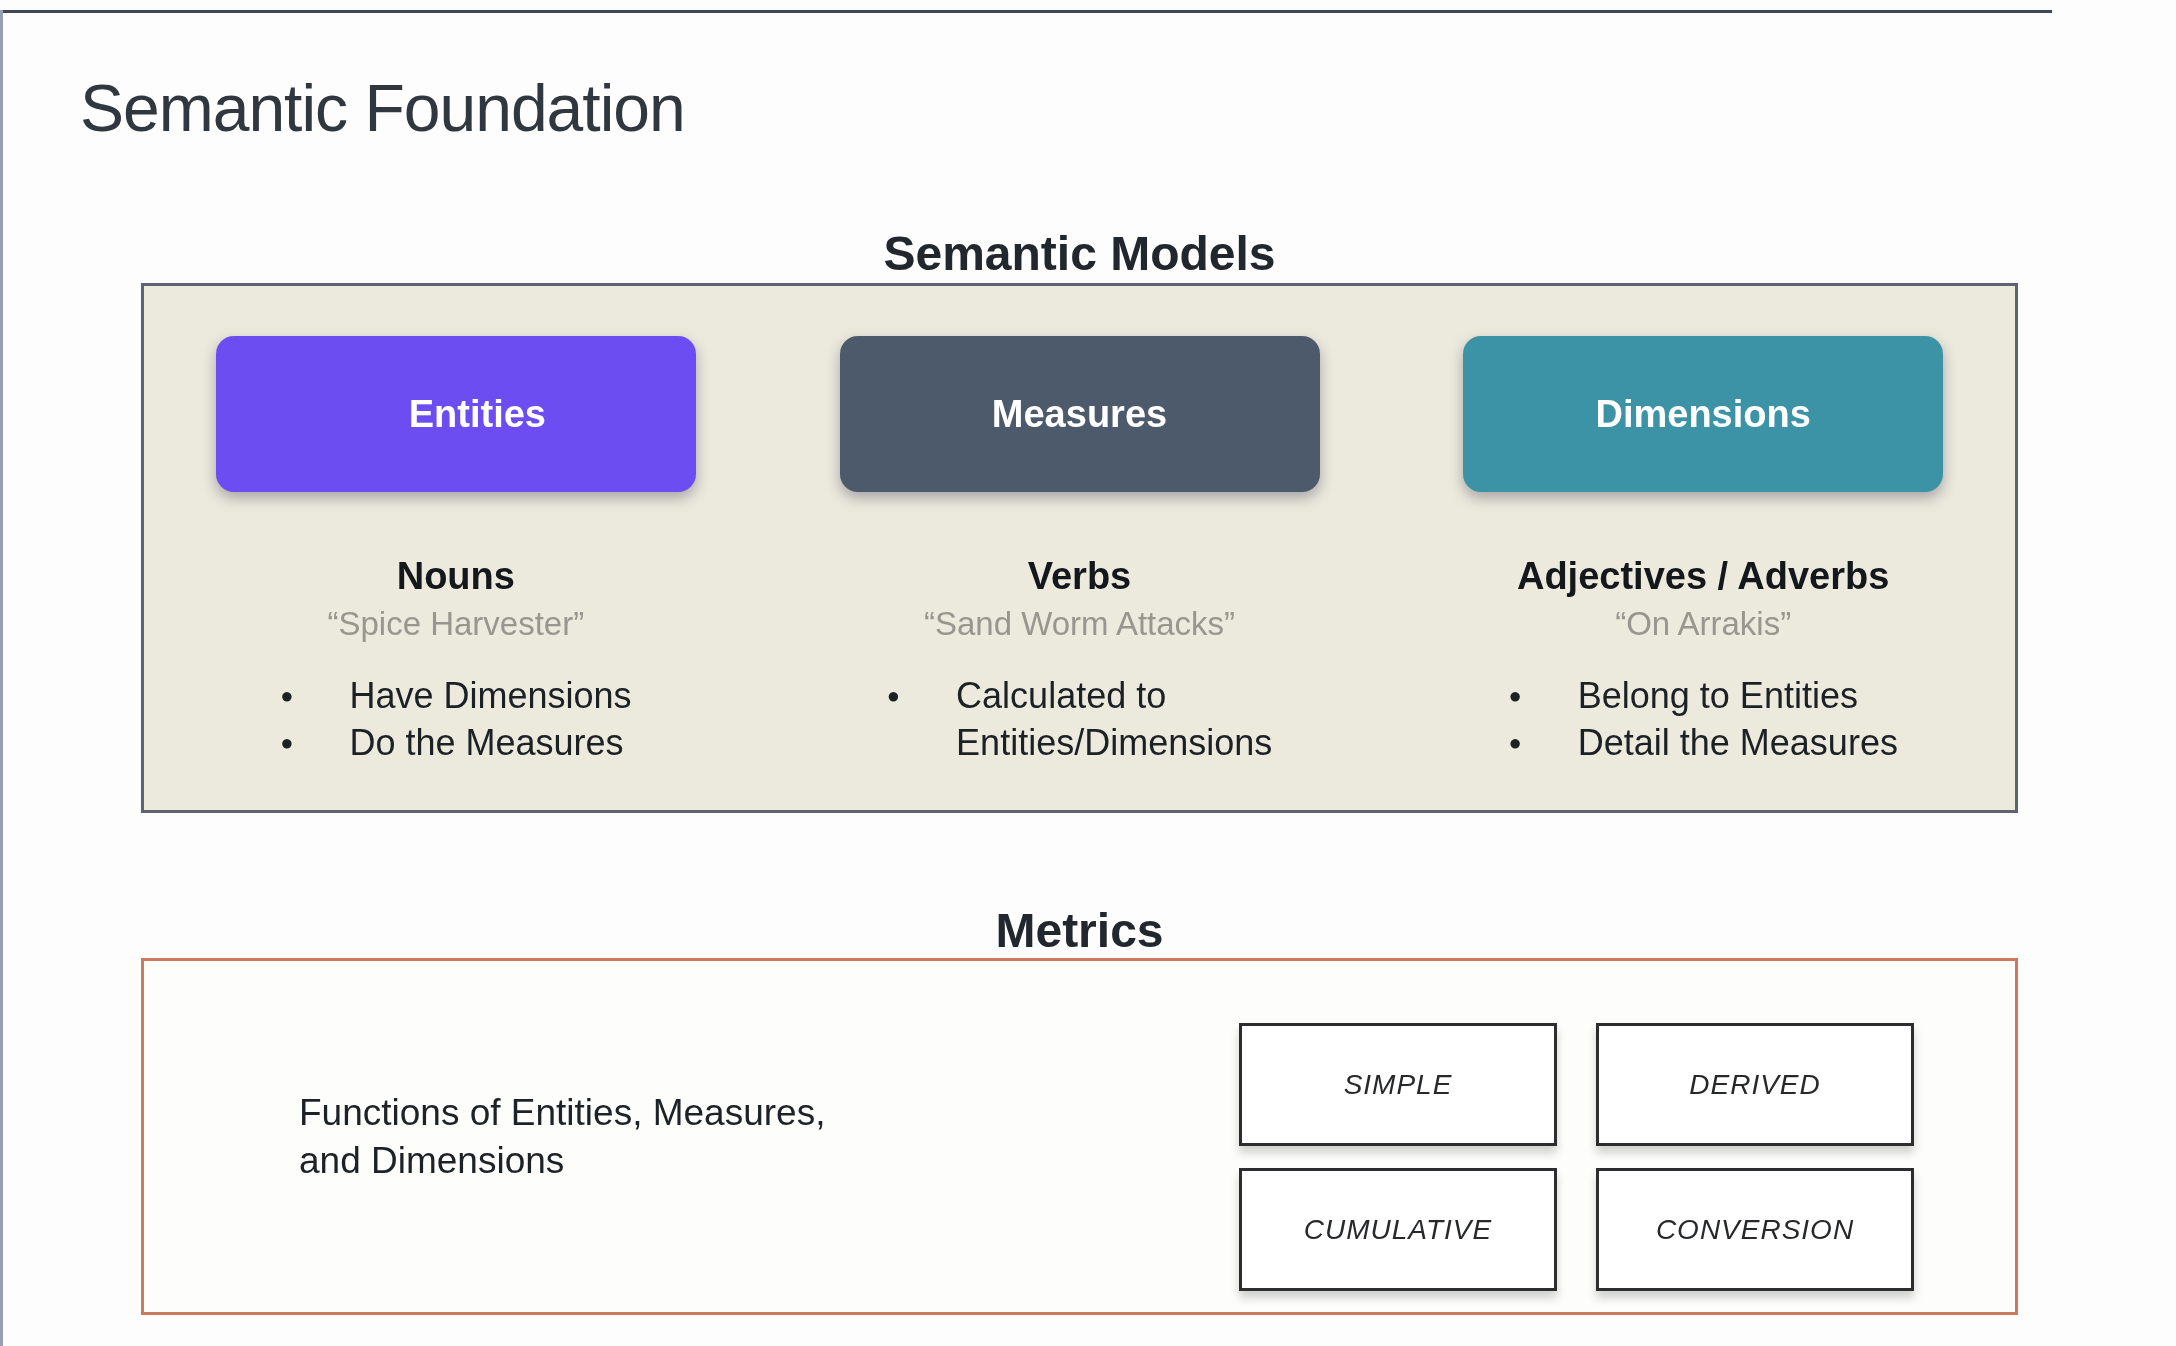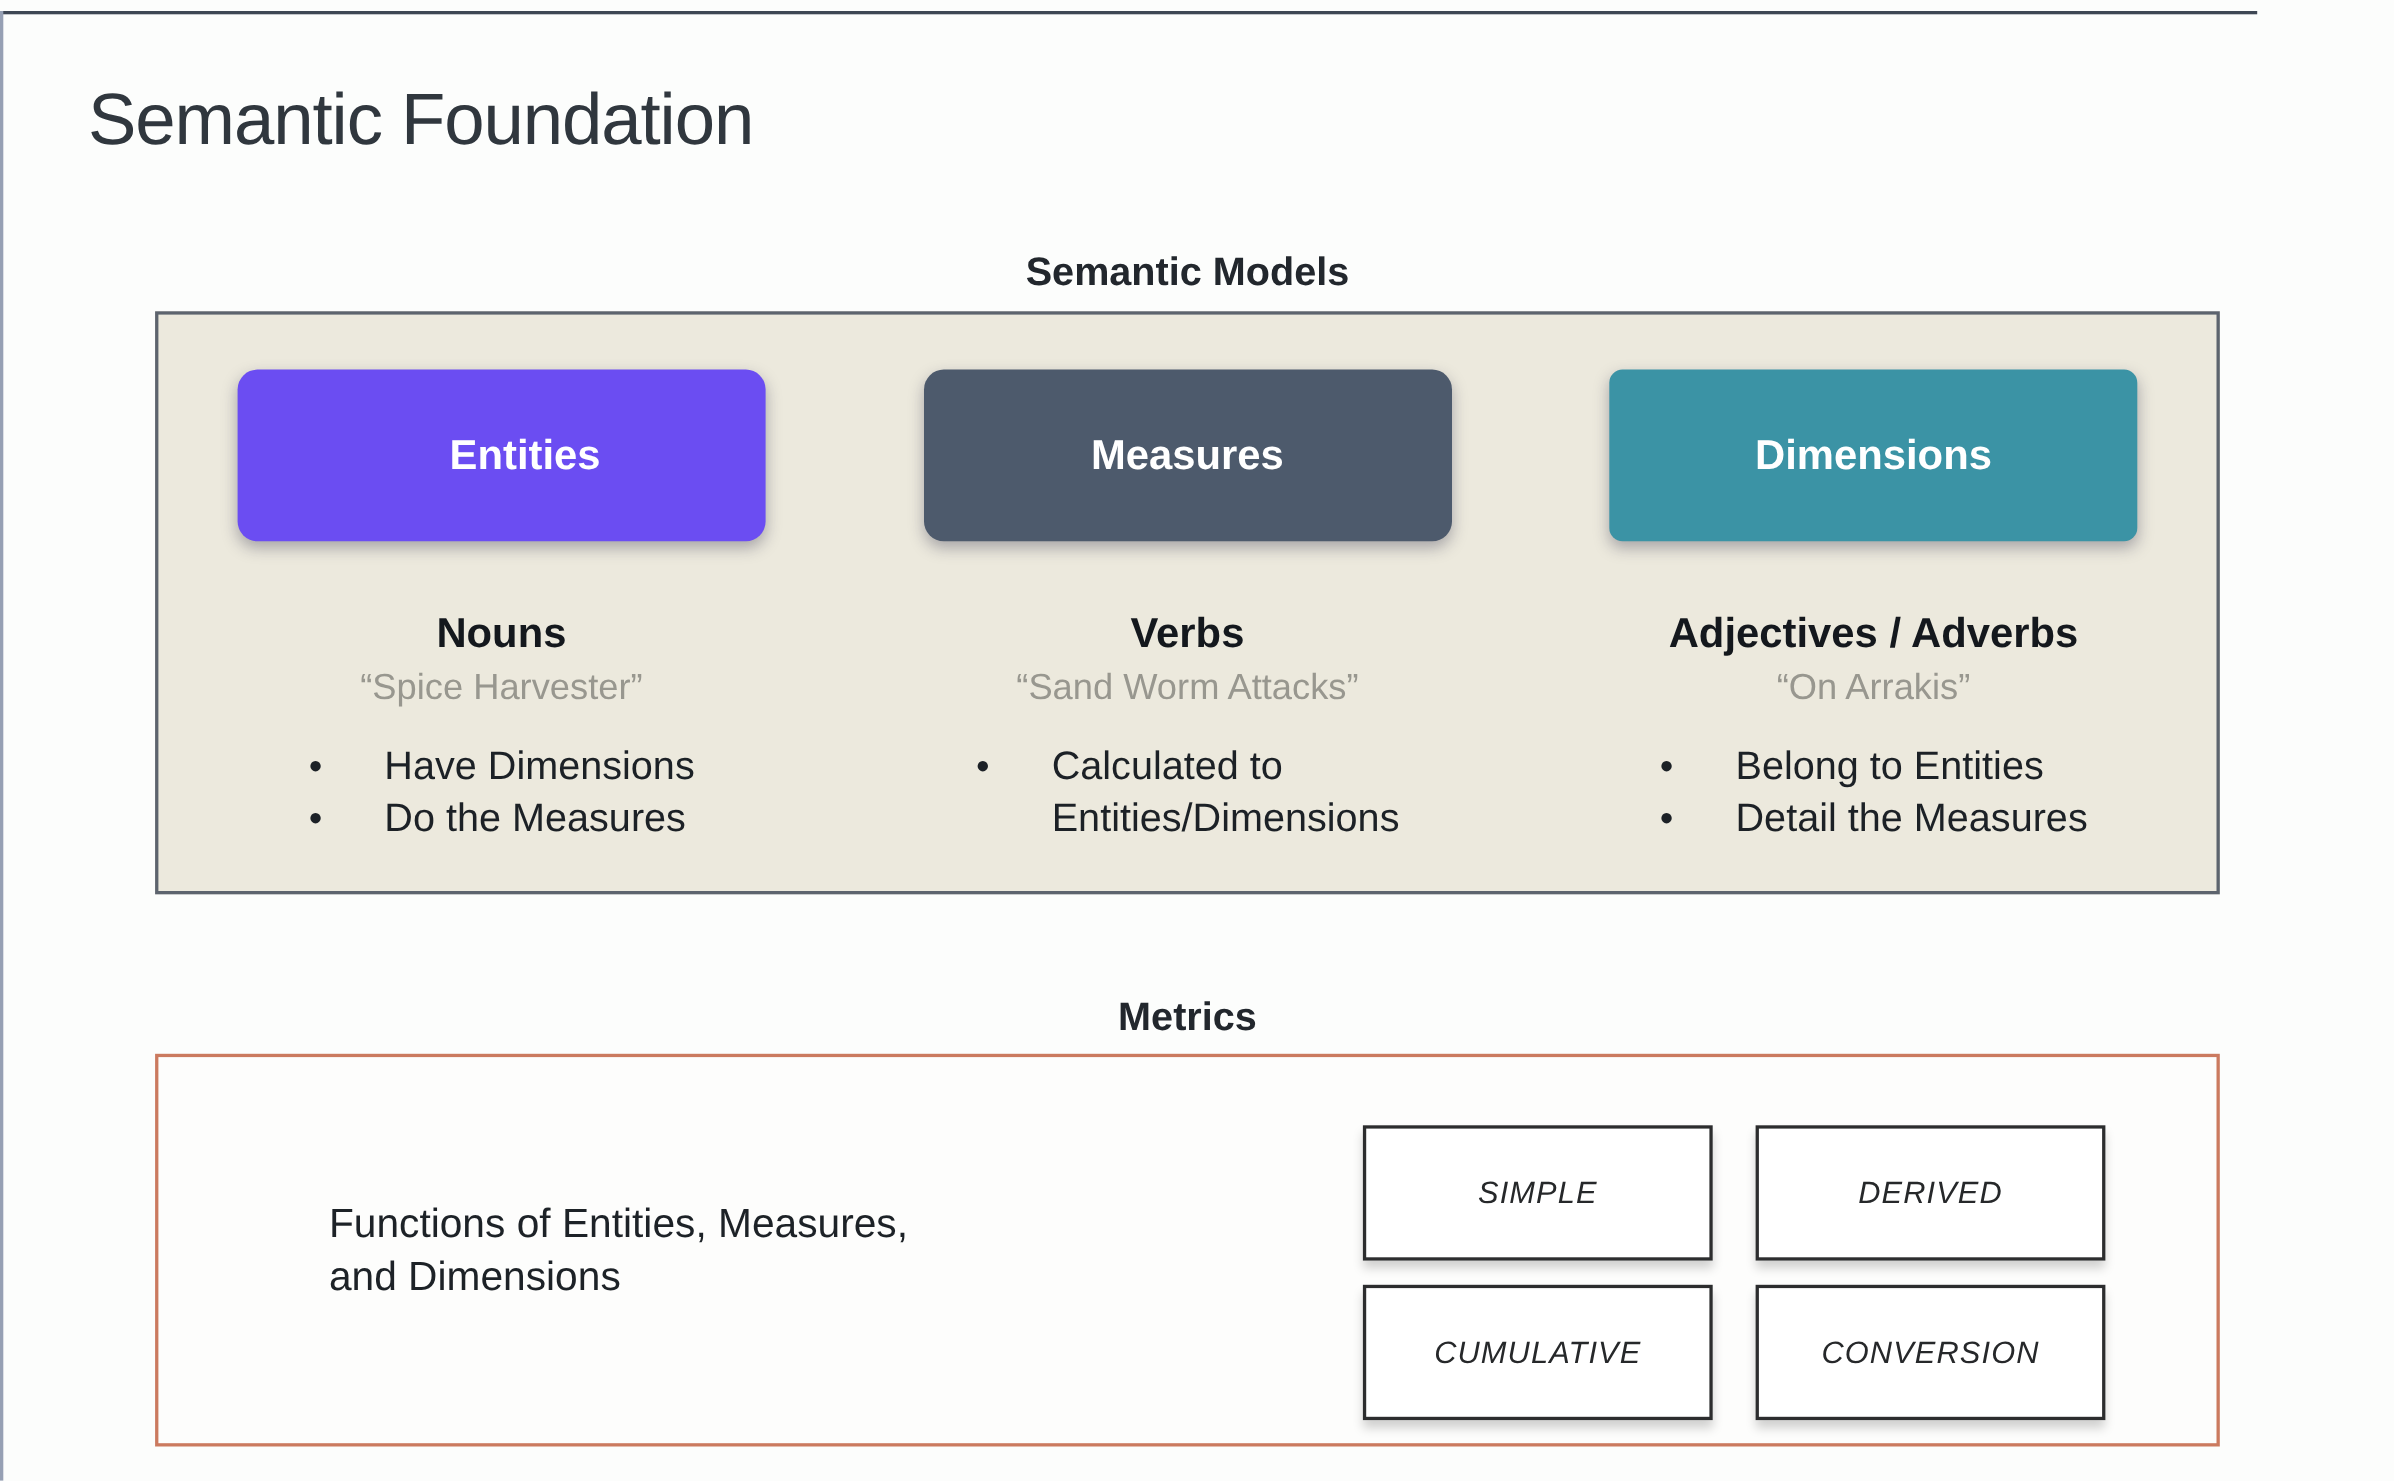--- a/index.html
+++ b/index.html
@@ -26,21 +26,21 @@
   .slide-title {
     position:absolute; left:80px; top:70px;
     font-size:66px; font-weight:normal; color:#30373e;
     letter-spacing:-1px;
   }
 
   
   .section-label {
     position:absolute; left:141px; width:1877px;
     text-align:center;
-    font-size:36px; font-weight:bold; color:#22272d;
+    font-size:48px; font-weight:bold; color:#22272d;
   }
   .models-label  { top:226px; }
   .metrics-label { top:903px; }
 
   
   .models-panel {
     position:absolute; left:141px; top:283px;
     width:1877px; height:530px;
     background:#ece9dd;
     border:3px solid #5d646e;
@@ -141,21 +141,21 @@
     <div class="model-pill" style="background: rgb(77, 90, 108);">Measures</div>
     <div class="model-heading">Verbs</div>
     <div class="model-quote">“Sand Worm Attacks”</div>
     <ul class="model-bullets">
       <li>Calculated to
 Entities/Dimensions</li>
     </ul>
   </div>
 
   <div class="model-col">
-    <div class="model-pill" style="background: rgb(59, 147, 165); border-radius: 12px;">Dimensions</div>
+    <div class="model-pill" style="background: rgb(59, 147, 165);">Dimensions</div>
     <div class="model-heading">Adjectives / Adverbs</div>
     <div class="model-quote">“On Arrakis”</div>
     <ul class="model-bullets">
       <li>Belong to Entities</li>
       <li>Detail the Measures</li>
     </ul>
   </div>
 
 </div>
 

